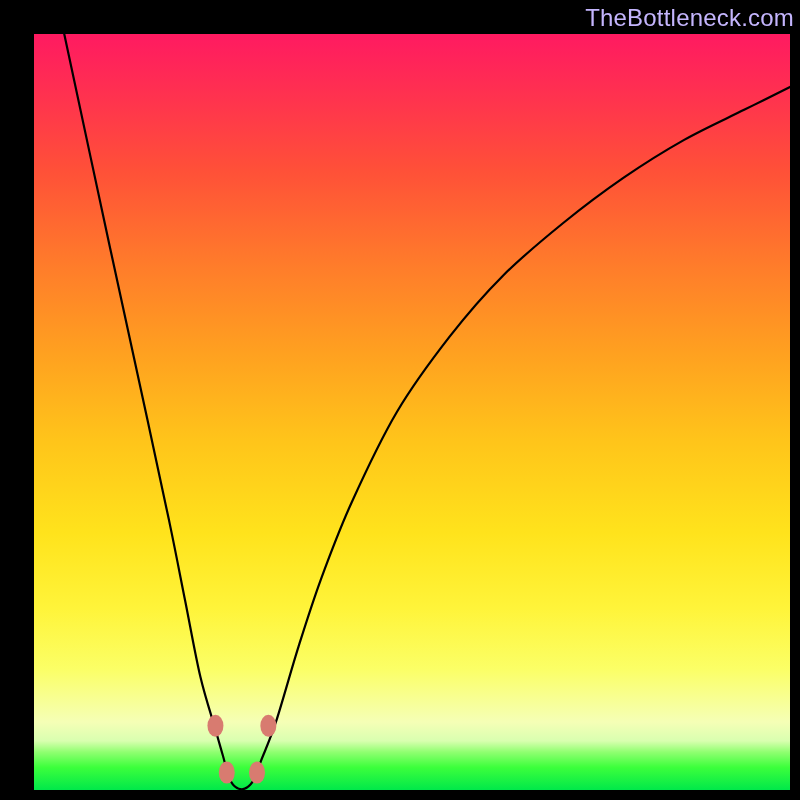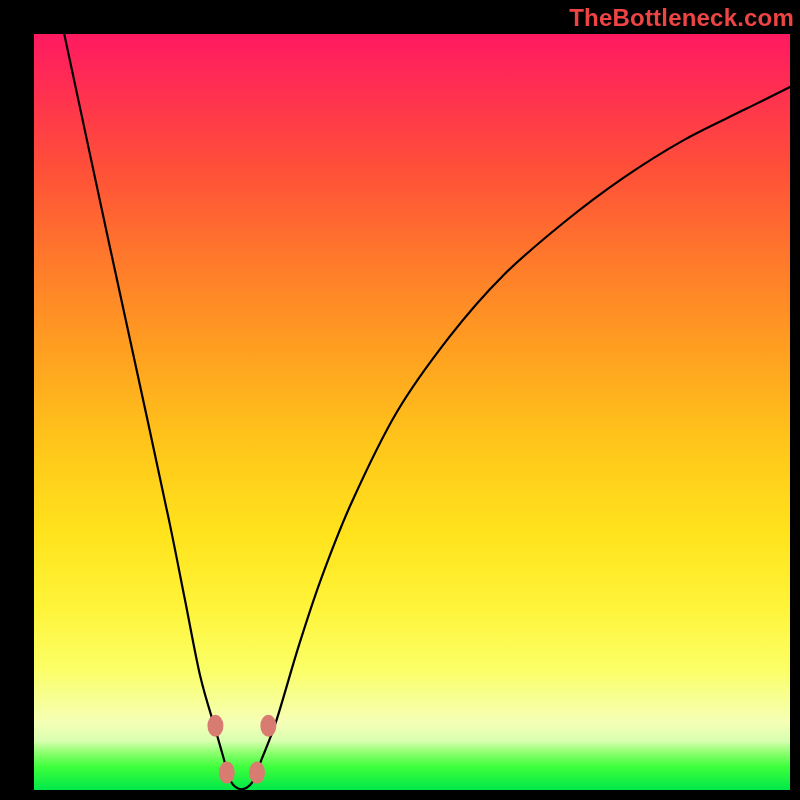--- a/index.html
+++ b/index.html
@@ -48,23 +48,23 @@
     position: absolute;
     left: 0;
     top: 0;
     width: 756px;
     height: 756px;
   }
   .attribution {
     position: absolute;
     top: 4px;
     right: 6px;
-    color: #ef4444;
+    color: #c4b5fd;
     font-size: 24px;
-    font-weight: 700;
+    font-weight: 400;
     letter-spacing: 0.2px;
     user-select: none;
     margin-left: 33px;
   }
 </style>
 </head>
 <body>
 
 <div class="frame">
   <div class="plot-area">

